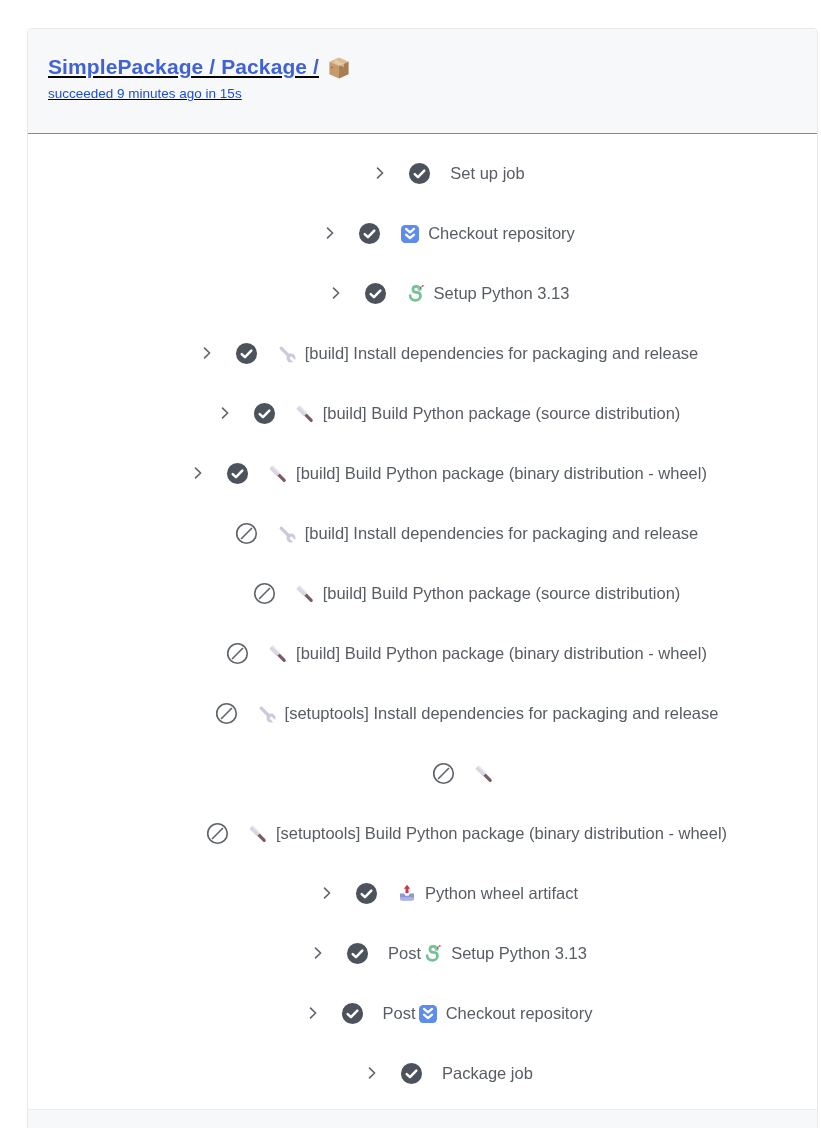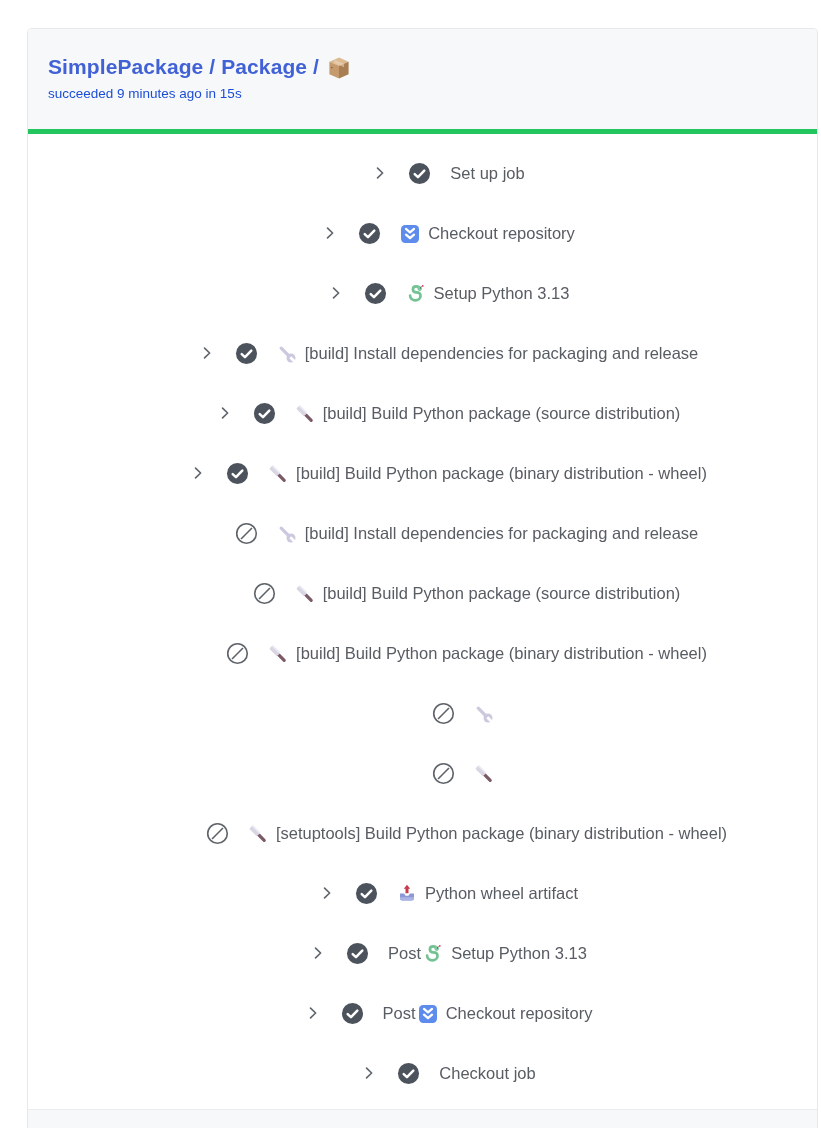--- a/index.html
+++ b/index.html
@@ -15,23 +15,24 @@
     width: 791px;
     height: 1100px;
     border: 1px solid #e6e8eb;
     border-bottom: none;
     border-radius: 5px 5px 0 0;
     background: #ffffff;
     overflow: hidden;
   }
   .run-header {
     background: #f7f8f9;
-    border-bottom: 5px solid #22c55e;
+    border-bottom: 1px solid #22c55e;
     padding: 26px 20px 16px 20px;
     height: 105px;
+    text-decoration: underline;
   }
   .run-title {
     color: #4162d6;
     font-size: 21px;
     font-weight: 700;
     letter-spacing: 0.1px;
     display: flex;
     align-items: center;
     white-space: nowrap;
   }
@@ -342,20 +343,21 @@
           </svg>
         </span>
         <span class="step-content">
           <span class="step-ico">
             <svg width="20" height="20" viewBox="0 0 20 20">
               <line x1="4.2" y1="4.2" x2="12.6" y2="12.6" stroke="#ccc8de" stroke-width="3.3" stroke-linecap="round"></line>
               <circle cx="14" cy="14" r="4.5" fill="#ccc8de"></circle>
               <rect x="13" y="12.6" width="9" height="2.8" fill="#ffffff" transform="rotate(45 14 14)"></rect>
             </svg>
           </span>
+          <span class="step-label">[setuptools] Install dependencies for packaging and release</span>
         </span>
       </div>
       <div class="step-row">
         <span class="chev hidden">
           <svg width="14" height="14" viewBox="0 0 16 16">
             <path d="M5.2 2.5 L11 8 L5.2 13.5" fill="none" stroke="#60666e" stroke-width="1.9" stroke-linecap="round" stroke-linejoin="round"></path>
           </svg>
         </span>
         <span class="status-ico">
           <svg width="23" height="23" viewBox="0 0 24 24">
@@ -478,18 +480,18 @@
             <path d="M5.2 2.5 L11 8 L5.2 13.5" fill="none" stroke="#60666e" stroke-width="1.9" stroke-linecap="round" stroke-linejoin="round"></path>
           </svg>
         </span>
         <span class="status-ico">
           <svg width="23" height="23" viewBox="0 0 24 24">
             <circle cx="12" cy="12" r="11" fill="#4c535c"></circle>
             <path d="M7 12.6 L10.4 15.8 L17 8.9" fill="none" stroke="#ffffff" stroke-width="2.6" stroke-linecap="round" stroke-linejoin="round"></path>
           </svg>
         </span>
         <span class="step-content">
-          <span class="step-label">Checkout job</span>
+          <span class="step-label">Package job</span>
         </span>
       </div>
     </div>
 </div>
 <div class="run-footer"></div>
 
 </body></html>

